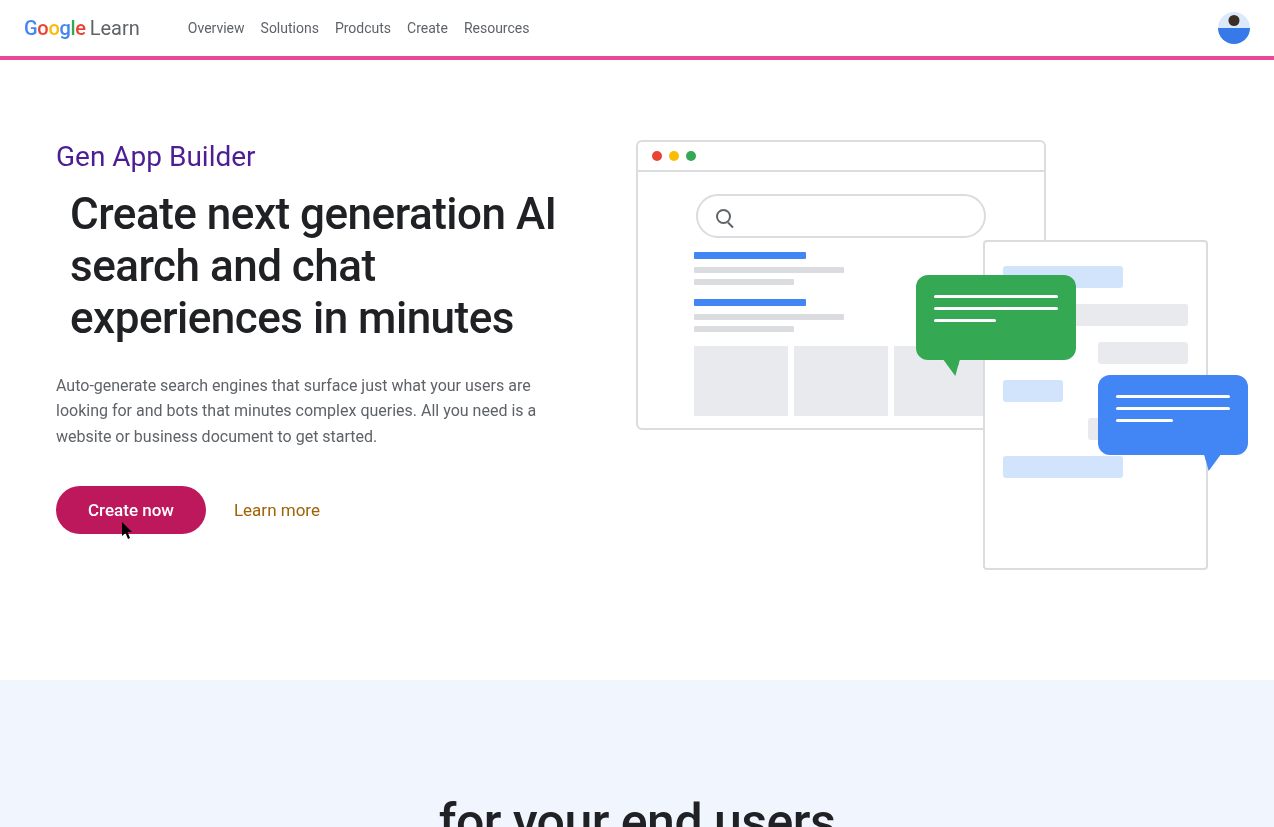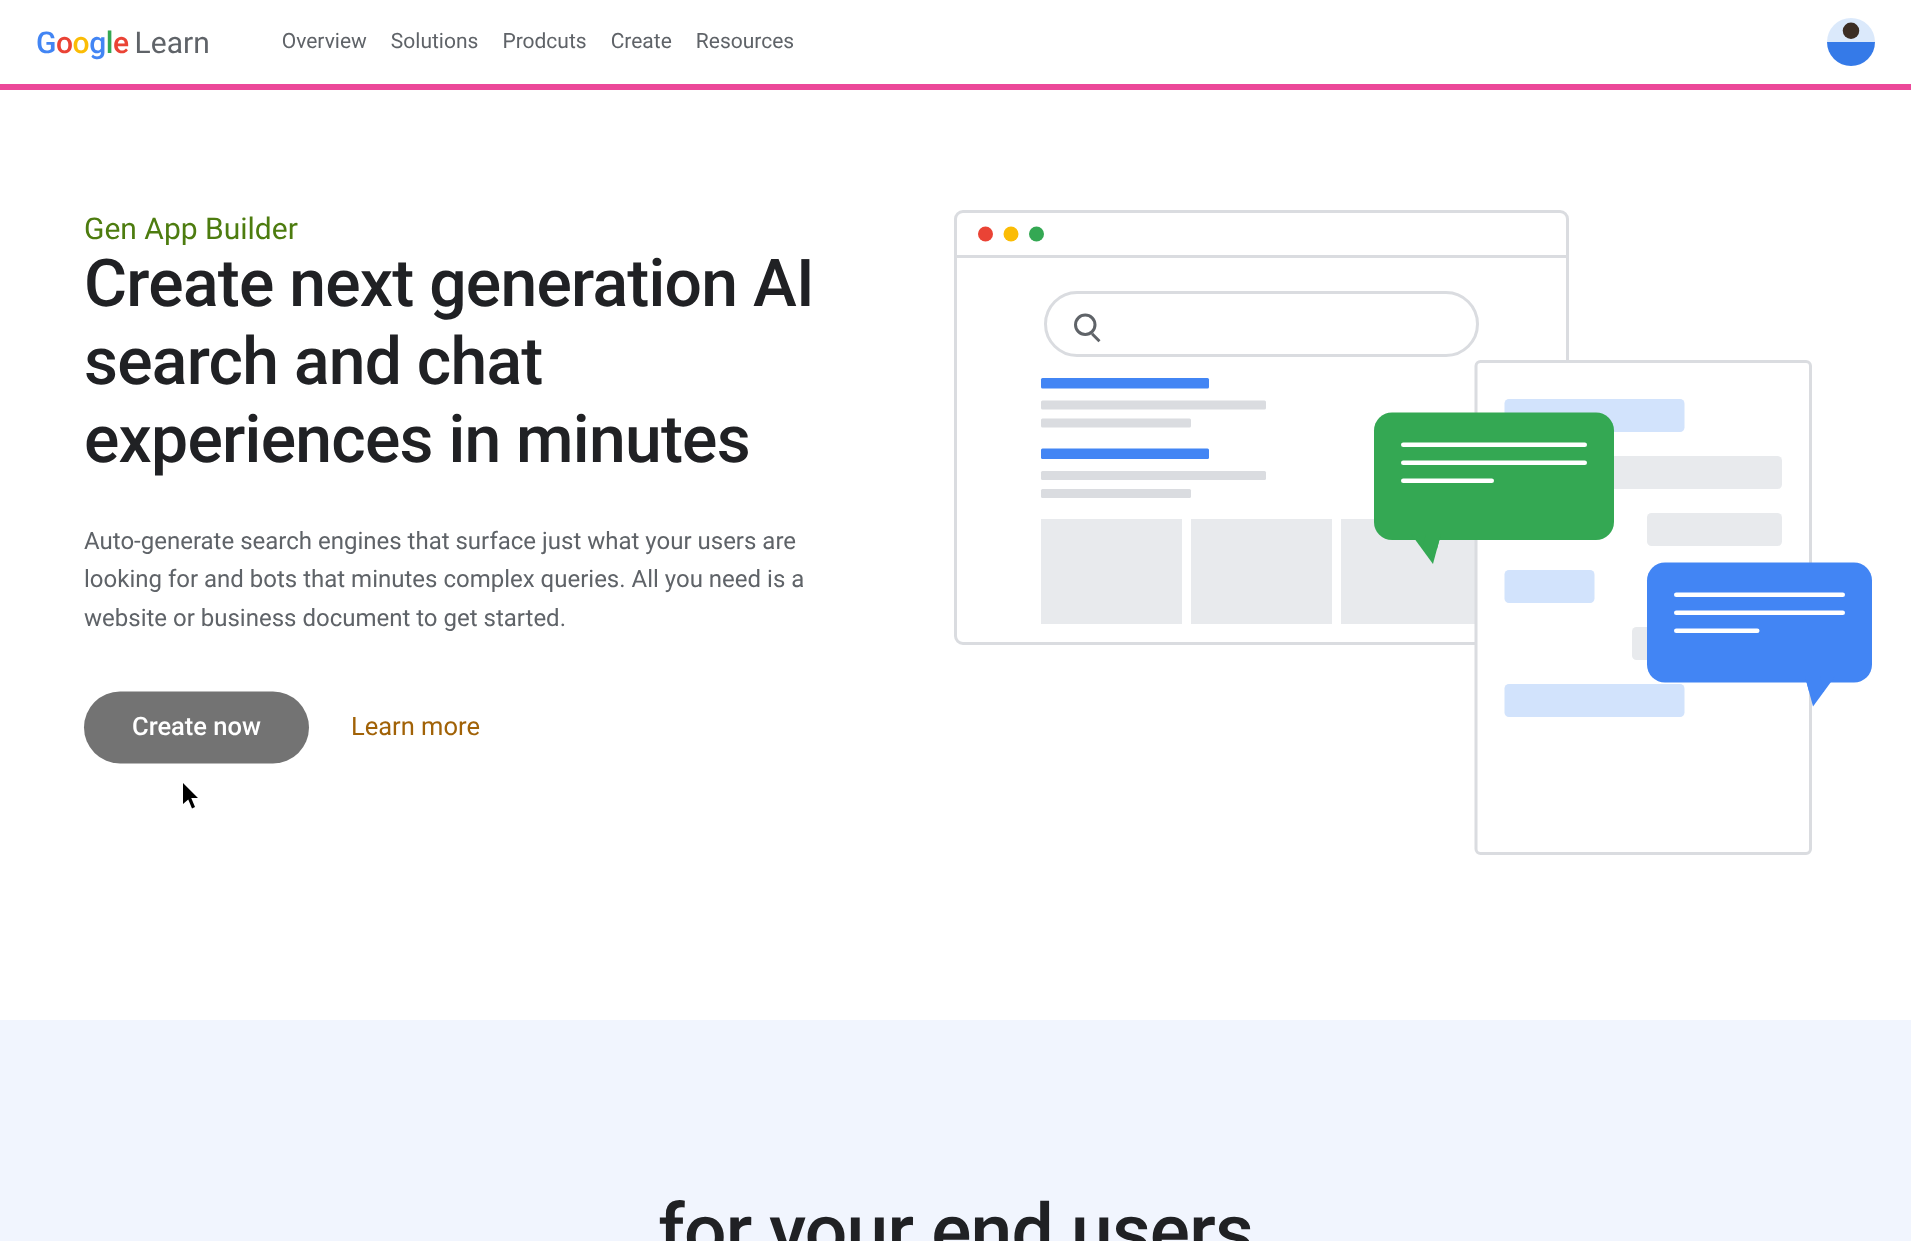--- a/index.html
+++ b/index.html
@@ -65,46 +65,48 @@
     }
     .hero {
       display: flex;
       padding: 80px 56px 100px;
       gap: 40px;
     }
     .hero-left {
       flex: 0 0 540px;
     }
     .eyebrow {
-      font-size: 20px;
+      font-size: 28px;
       font-weight: 400;
-      color: #4d7c0f;
+      color: #4c1d95;
+      margin-bottom: 16px;
     }
     .hero-title {
       font-size: 44px;
       font-weight: 500;
       line-height: 1.18;
       color: #202124;
       margin-bottom: 28px;
       letter-spacing: -0.5px;
+      margin-left: 14px;
     }
     .hero-desc {
       font-size: 16px;
       color: #5f6368;
       line-height: 1.6;
       margin-bottom: 36px;
       max-width: 500px;
     }
     .cta-row {
       display: flex;
       align-items: center;
       gap: 28px;
     }
     .btn-primary {
-      background: #737373;
+      background: #be185d;
       color: #fff;
       border: none;
       padding: 14px 32px;
       border-radius: 100px;
       font-size: 17px;
       font-weight: 500;
       cursor: pointer;
       font-family: inherit;
     }
     .link-secondary {

